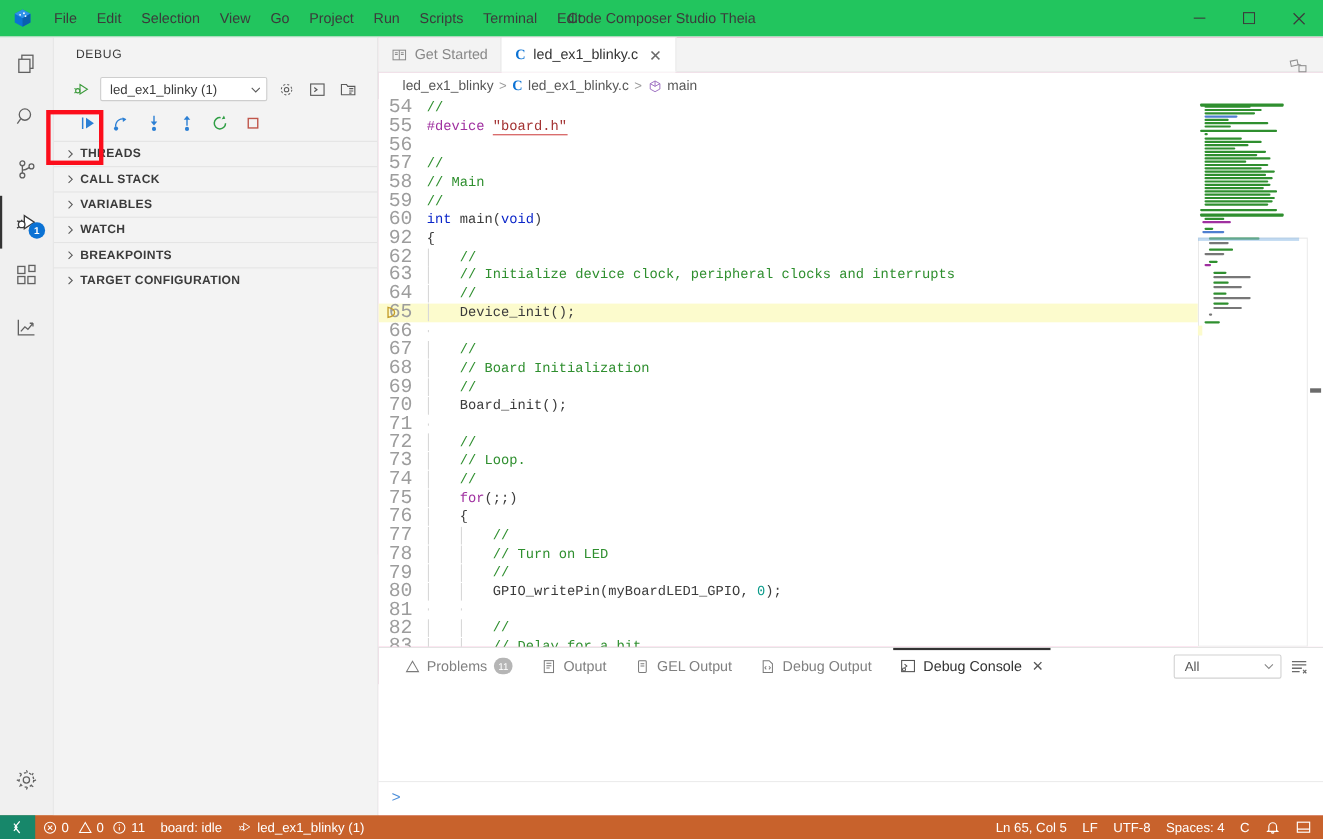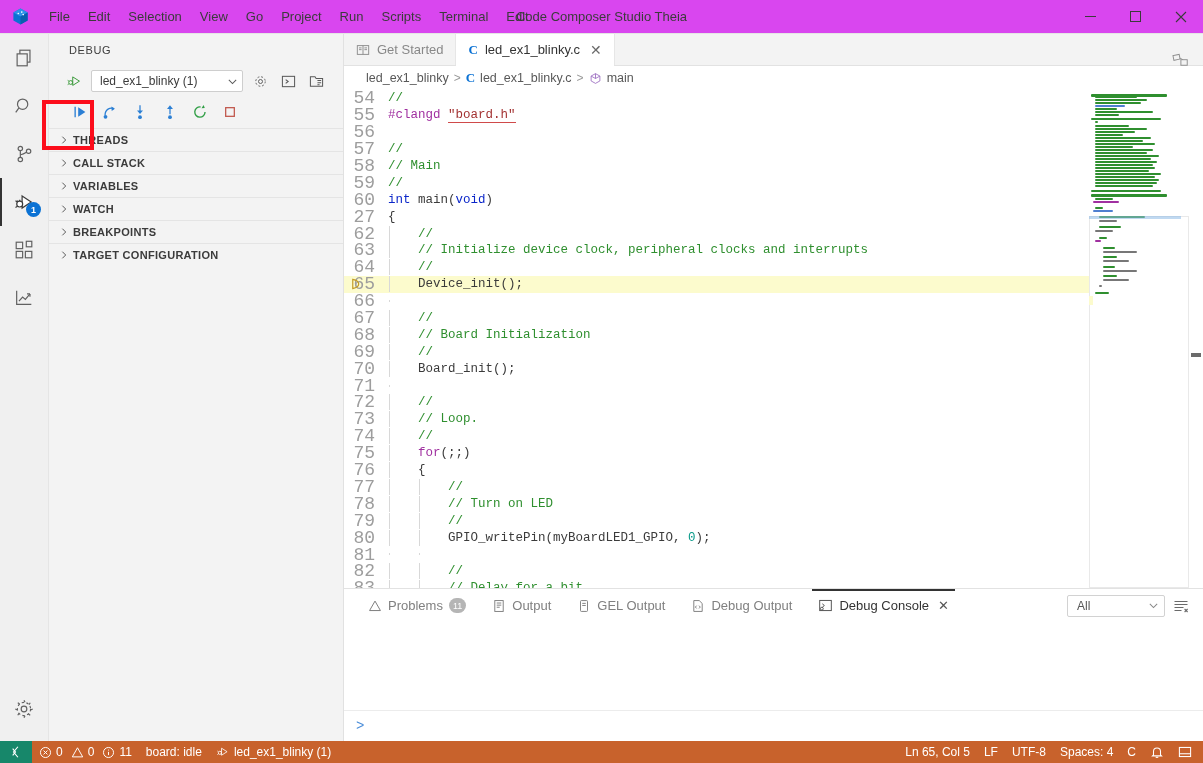--- a/index.html
+++ b/index.html
@@ -5,21 +5,21 @@
   html,body{margin:0;padding:0;}
   body{
     width:1203px;height:763px;overflow:hidden;
     font-family:"Liberation Sans", sans-serif;
     font-size:13px;color:#3b3b3b;background:#ffffff;
     -webkit-font-smoothing:antialiased;
   }
   .app{position:relative;width:1203px;height:763px;display:flex;flex-direction:column;}
 
   
-  .titlebar{height:33px;background:#d946ef;border-bottom:1px solid #e5e5e5;
+  .titlebar{height:33px;background:#22c55e;border-bottom:1px solid #e5e5e5;
     display:flex;align-items:center;flex:0 0 auto;position:relative;}
   .ti-logo{width:40px;height:33px;display:flex;align-items:center;justify-content:center;}
   .menu{display:flex;align-items:center;gap:0px;}
   .menu-item{padding:3px 9px;font-size:13px;color:#3b3b3b;cursor:default;border-radius:3px;}
   .win-title{position:absolute;left:50%;transform:translateX(-50%);
     font-size:13px;color:#3b3b3b;white-space:nowrap;}
   .win-ctrls{position:absolute;right:0;top:0;height:33px;display:flex;}
   .wc{width:45px;height:33px;display:flex;align-items:center;justify-content:center;}
 
   
@@ -402,27 +402,27 @@
             <path d="M8 2 L13.4 5 V11 L8 14 L2.6 11 V5 Z"></path>
               <path d="M8 2 V8 M8 8 L13.4 5 M8 8 L2.6 5"></path>
           </svg>
         </span>
         <span>main</span>
       </div>
 
       <div class="editwrap">
         <div class="code-area" id="codelines">
             <div class="coderow"><span class="lnum">54</span><span class="ctext"><span class="cmt">//</span></span></div>
-            <div class="coderow"><span class="lnum">55</span><span class="ctext"><span class="pre">#clangd </span><span class="str">"board.h"</span></span></div>
+            <div class="coderow"><span class="lnum">55</span><span class="ctext"><span class="pre">#device </span><span class="str">"board.h"</span></span></div>
             <div class="coderow"><span class="lnum">56</span><span class="ctext"></span></div>
             <div class="coderow"><span class="lnum">57</span><span class="ctext"><span class="cmt">//</span></span></div>
             <div class="coderow"><span class="lnum">58</span><span class="ctext"><span class="cmt">// Main</span></span></div>
             <div class="coderow"><span class="lnum">59</span><span class="ctext"><span class="cmt">//</span></span></div>
             <div class="coderow"><span class="lnum">60</span><span class="ctext"><span class="kw">int </span><span class="fn">main</span><span class="pun">(</span><span class="kw">void</span><span class="pun">)</span></span></div>
-            <div class="coderow"><span class="lnum">27</span><span class="ctext"><span class="pun">{</span></span></div>
+            <div class="coderow"><span class="lnum">92</span><span class="ctext"><span class="pun">{</span></span></div>
             <div class="coderow"><span class="lnum">62</span><span class="ctext"><span class="ind" style="left: 1px;"></span><span class="cmt">    //</span></span></div>
             <div class="coderow"><span class="lnum">63</span><span class="ctext"><span class="ind" style="left: 1px;"></span><span class="cmt">    // Initialize device clock, peripheral clocks and interrupts</span></span></div>
             <div class="coderow"><span class="lnum">64</span><span class="ctext"><span class="ind" style="left: 1px;"></span><span class="cmt">    //</span></span></div>
             <div class="coderow cur"><span class="gutter-mark"><svg width="11" height="12" viewBox="0 0 12 13" fill="none" stroke="#c39b27" stroke-width="1.3">
                   <path d="M3 1.5 C7.5 2.5 9.5 4.5 9.5 6.5 C9.5 8.5 7.5 10.5 3 11.5 Z"></path>
                 </svg></span><span class="lnum">65</span><span class="ctext"><span class="ind" style="left: 1px;"></span><span class="fn">    Device_init</span><span class="pun">();</span></span></div>
             <div class="coderow"><span class="lnum">66</span><span class="ctext"><span class="ind" style="left: 1px;"></span></span></div>
             <div class="coderow"><span class="lnum">67</span><span class="ctext"><span class="ind" style="left: 1px;"></span><span class="cmt">    //</span></span></div>
             <div class="coderow"><span class="lnum">68</span><span class="ctext"><span class="ind" style="left: 1px;"></span><span class="cmt">    // Board Initialization</span></span></div>
             <div class="coderow"><span class="lnum">69</span><span class="ctext"><span class="ind" style="left: 1px;"></span><span class="cmt">    //</span></span></div>

